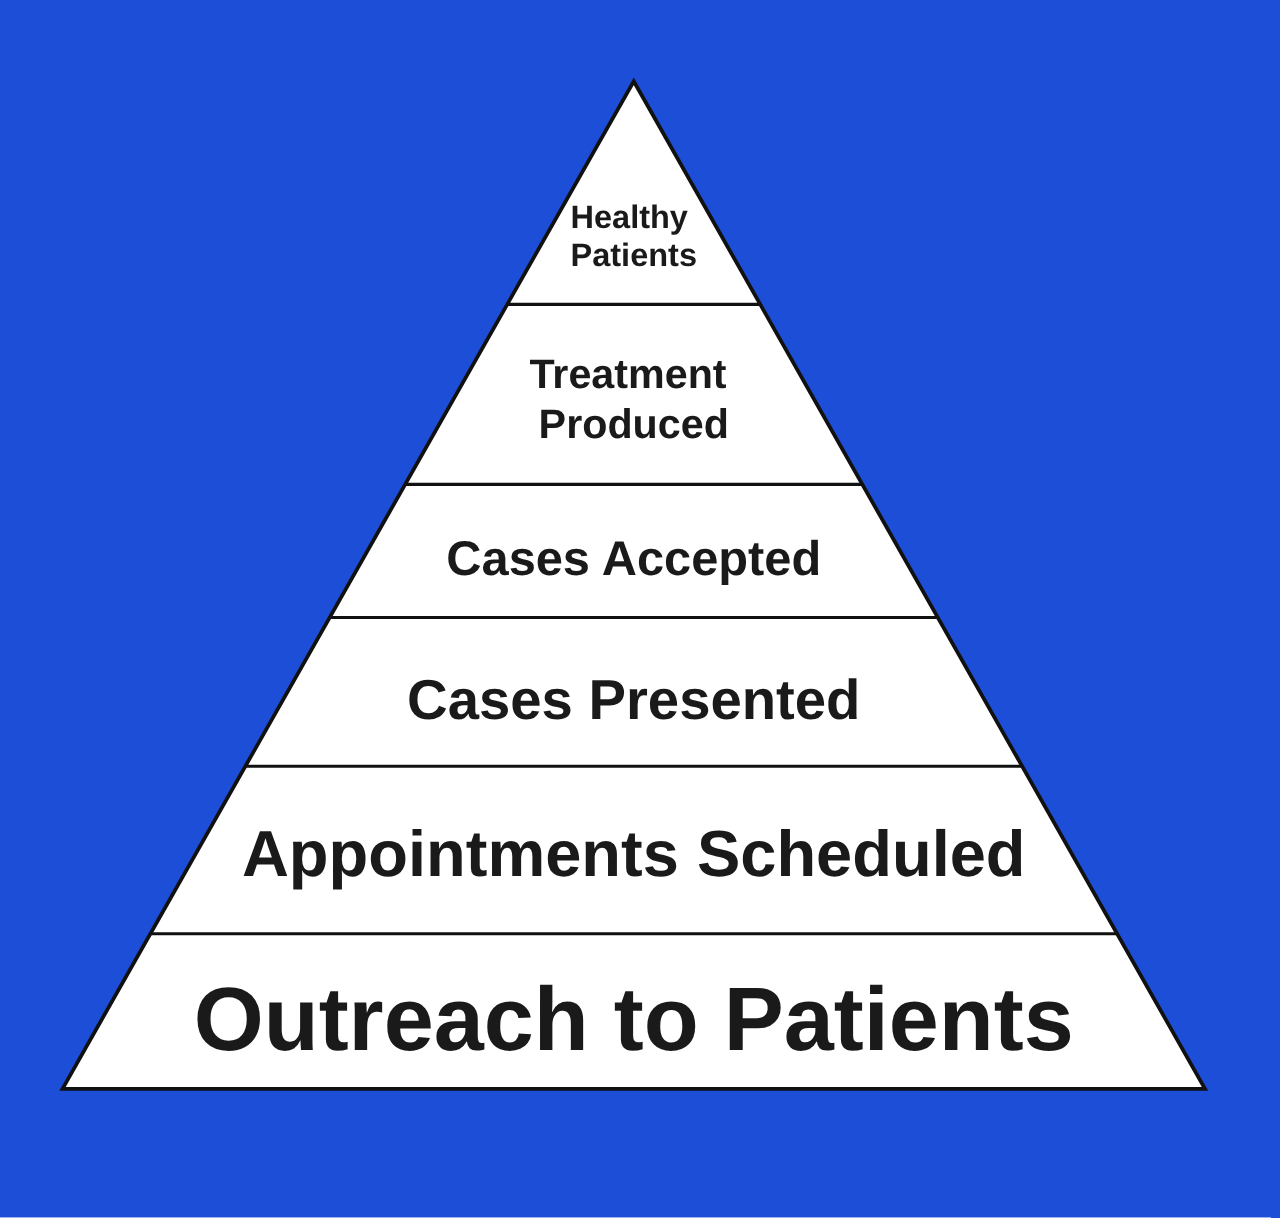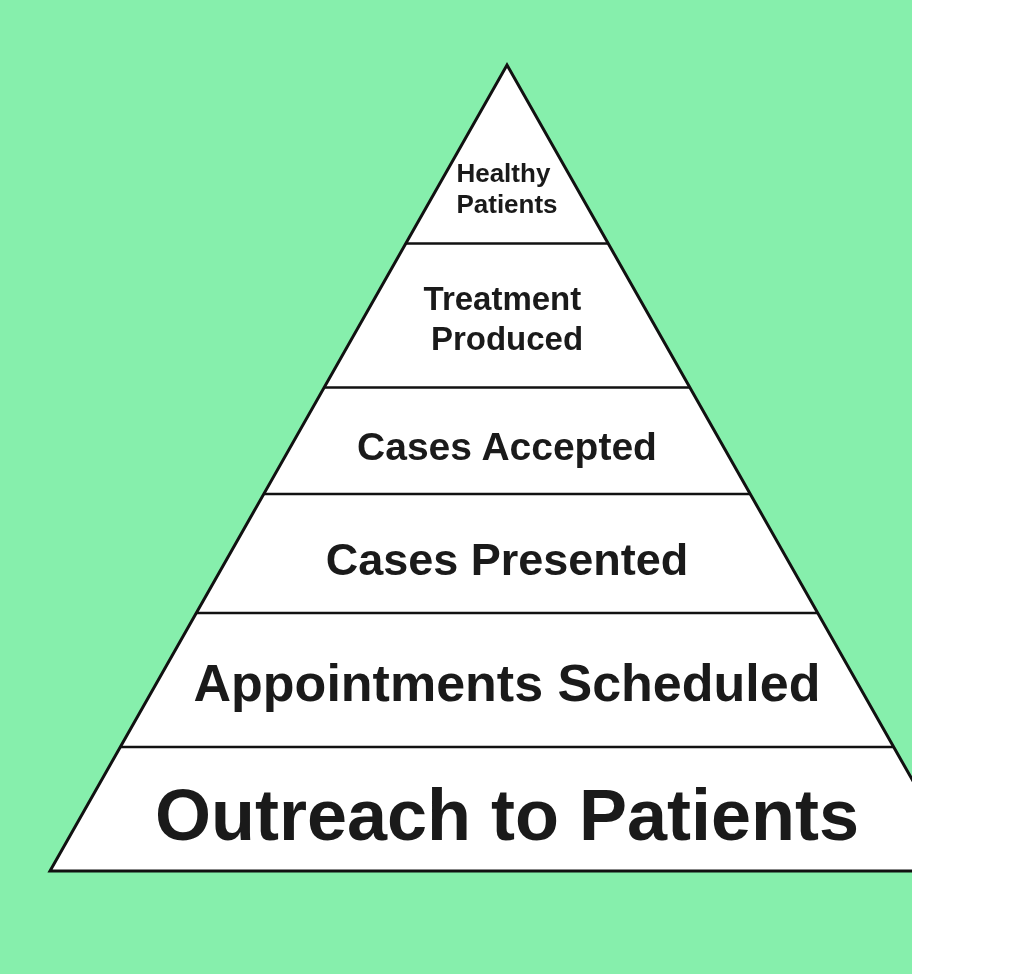--- a/index.html
+++ b/index.html
@@ -2,23 +2,23 @@
 <html><head>
 <meta charset="utf-8">
 <style>
   html, body {
     margin: 0;
     padding: 0;
     background: #ffffff;
   }
   .stage {
     position: relative;
-    width: 912px;
+    width: 1024px;
     height: 974px;
-    background: #86efac;
+    background: #1d4ed8;
     overflow: hidden;
     font-family: "Liberation Sans", sans-serif;
   }
   svg.pyramid {
     display: block;
     width: 1024px;
     height: 974px;
   }
   .pyramid-outline {
     fill: #ffffff;

